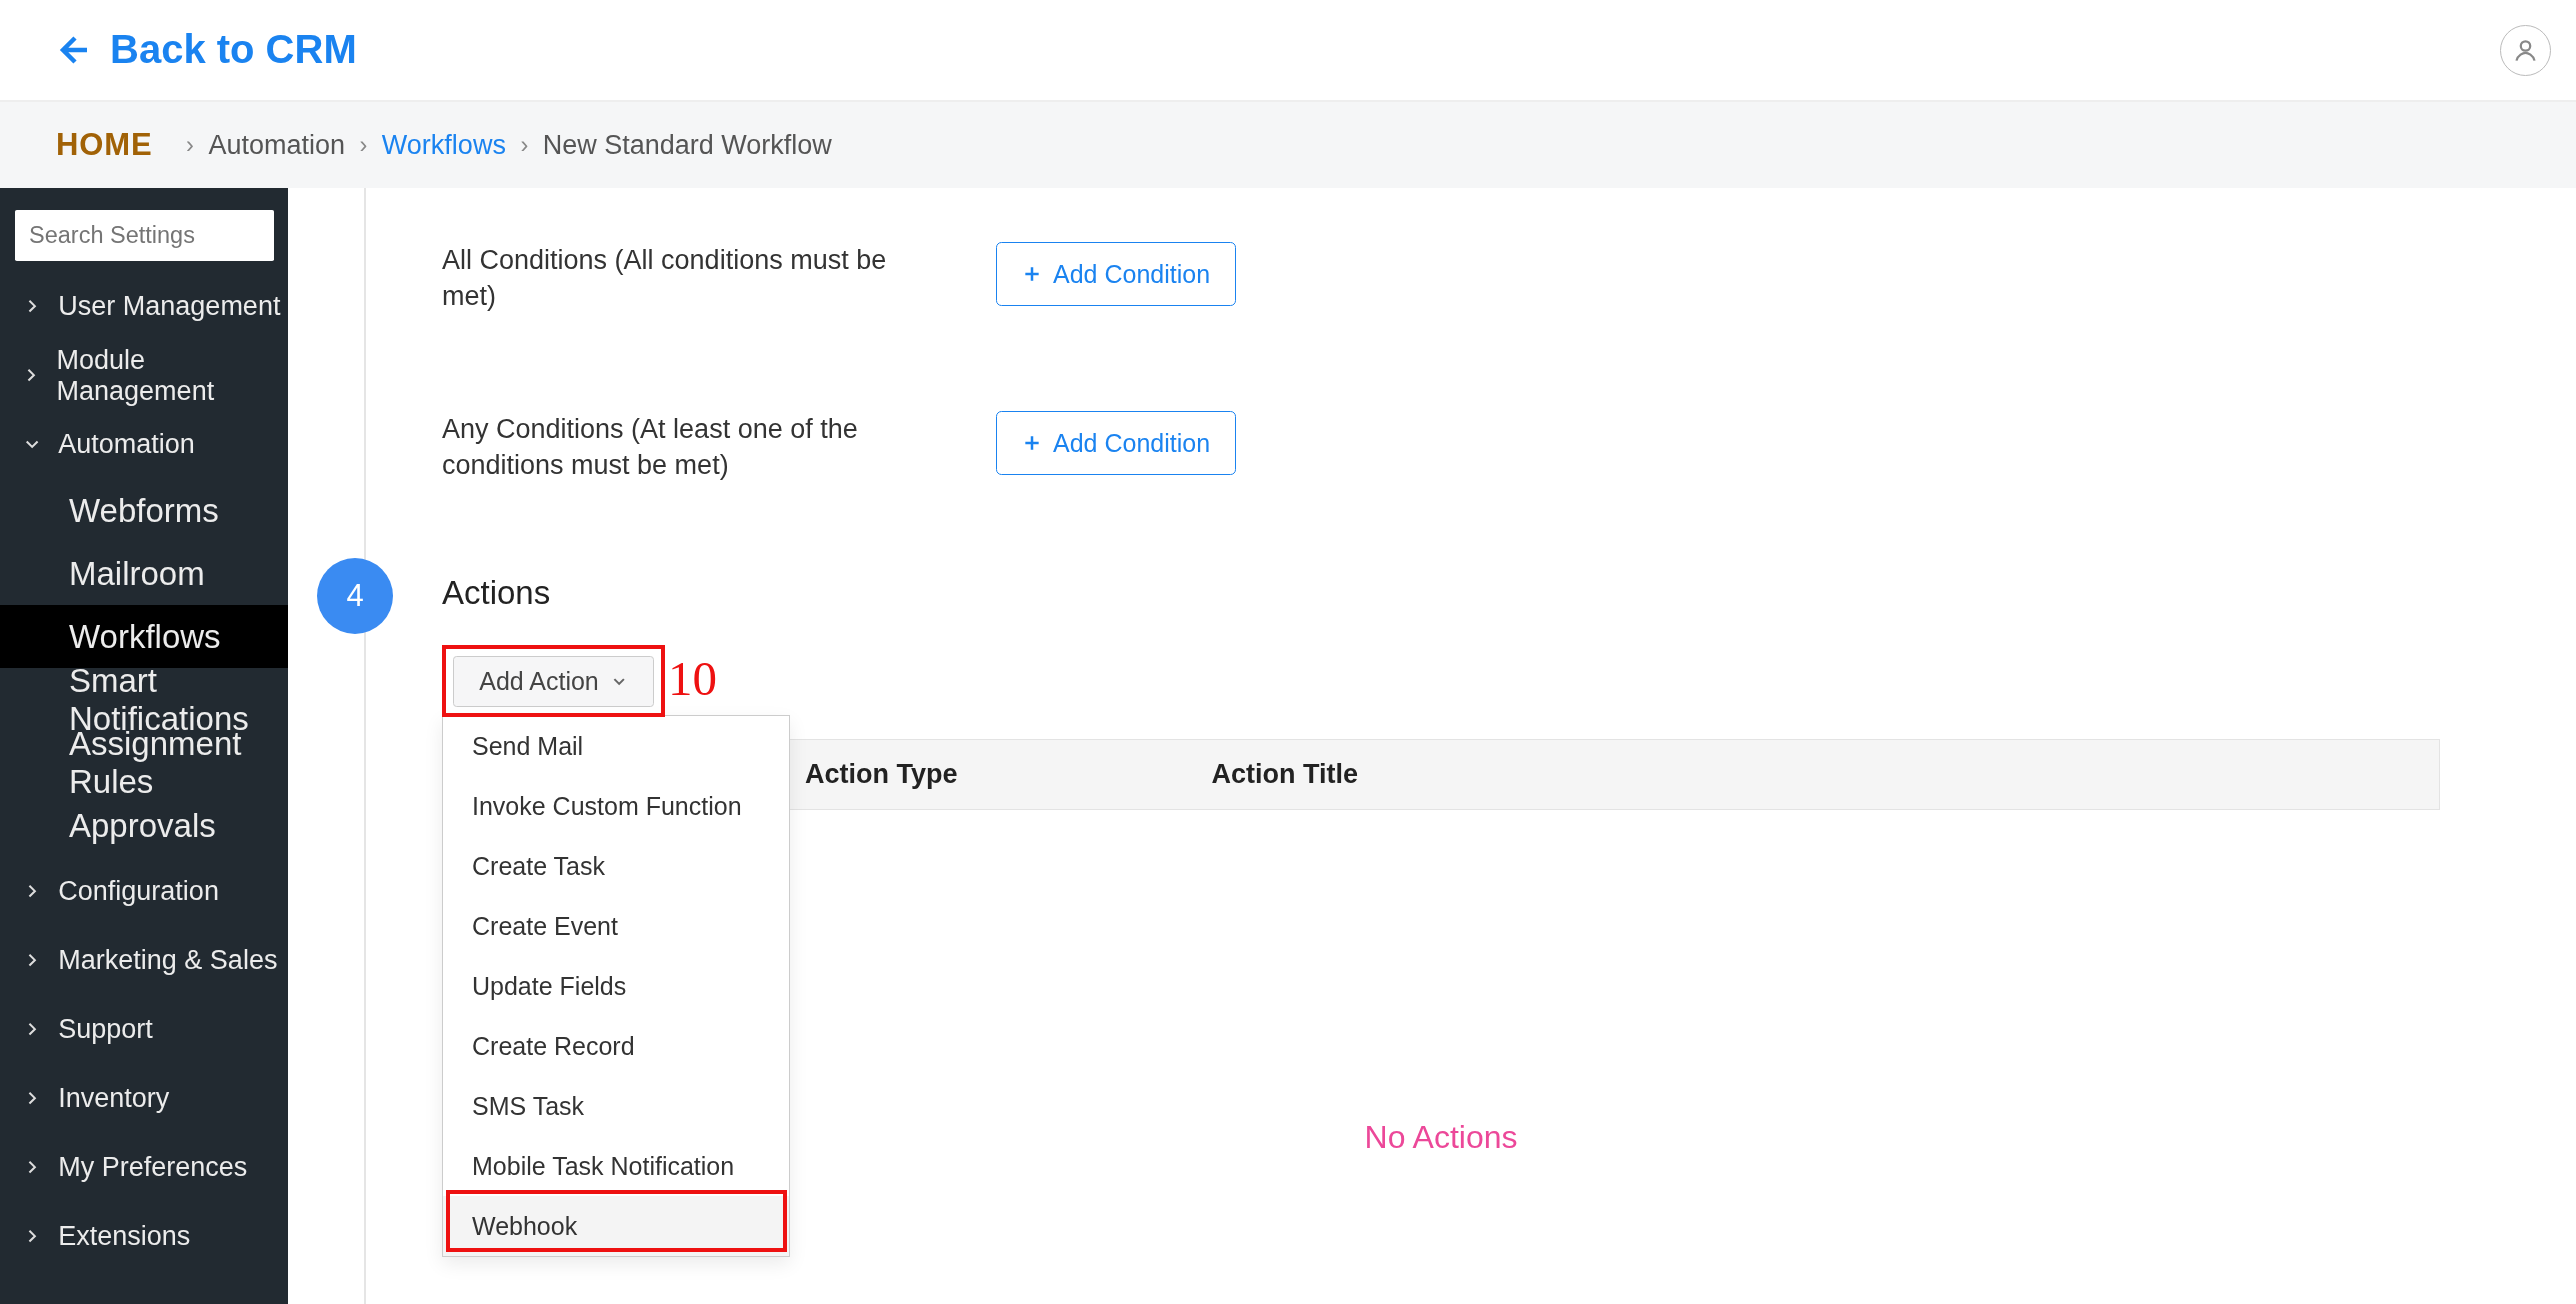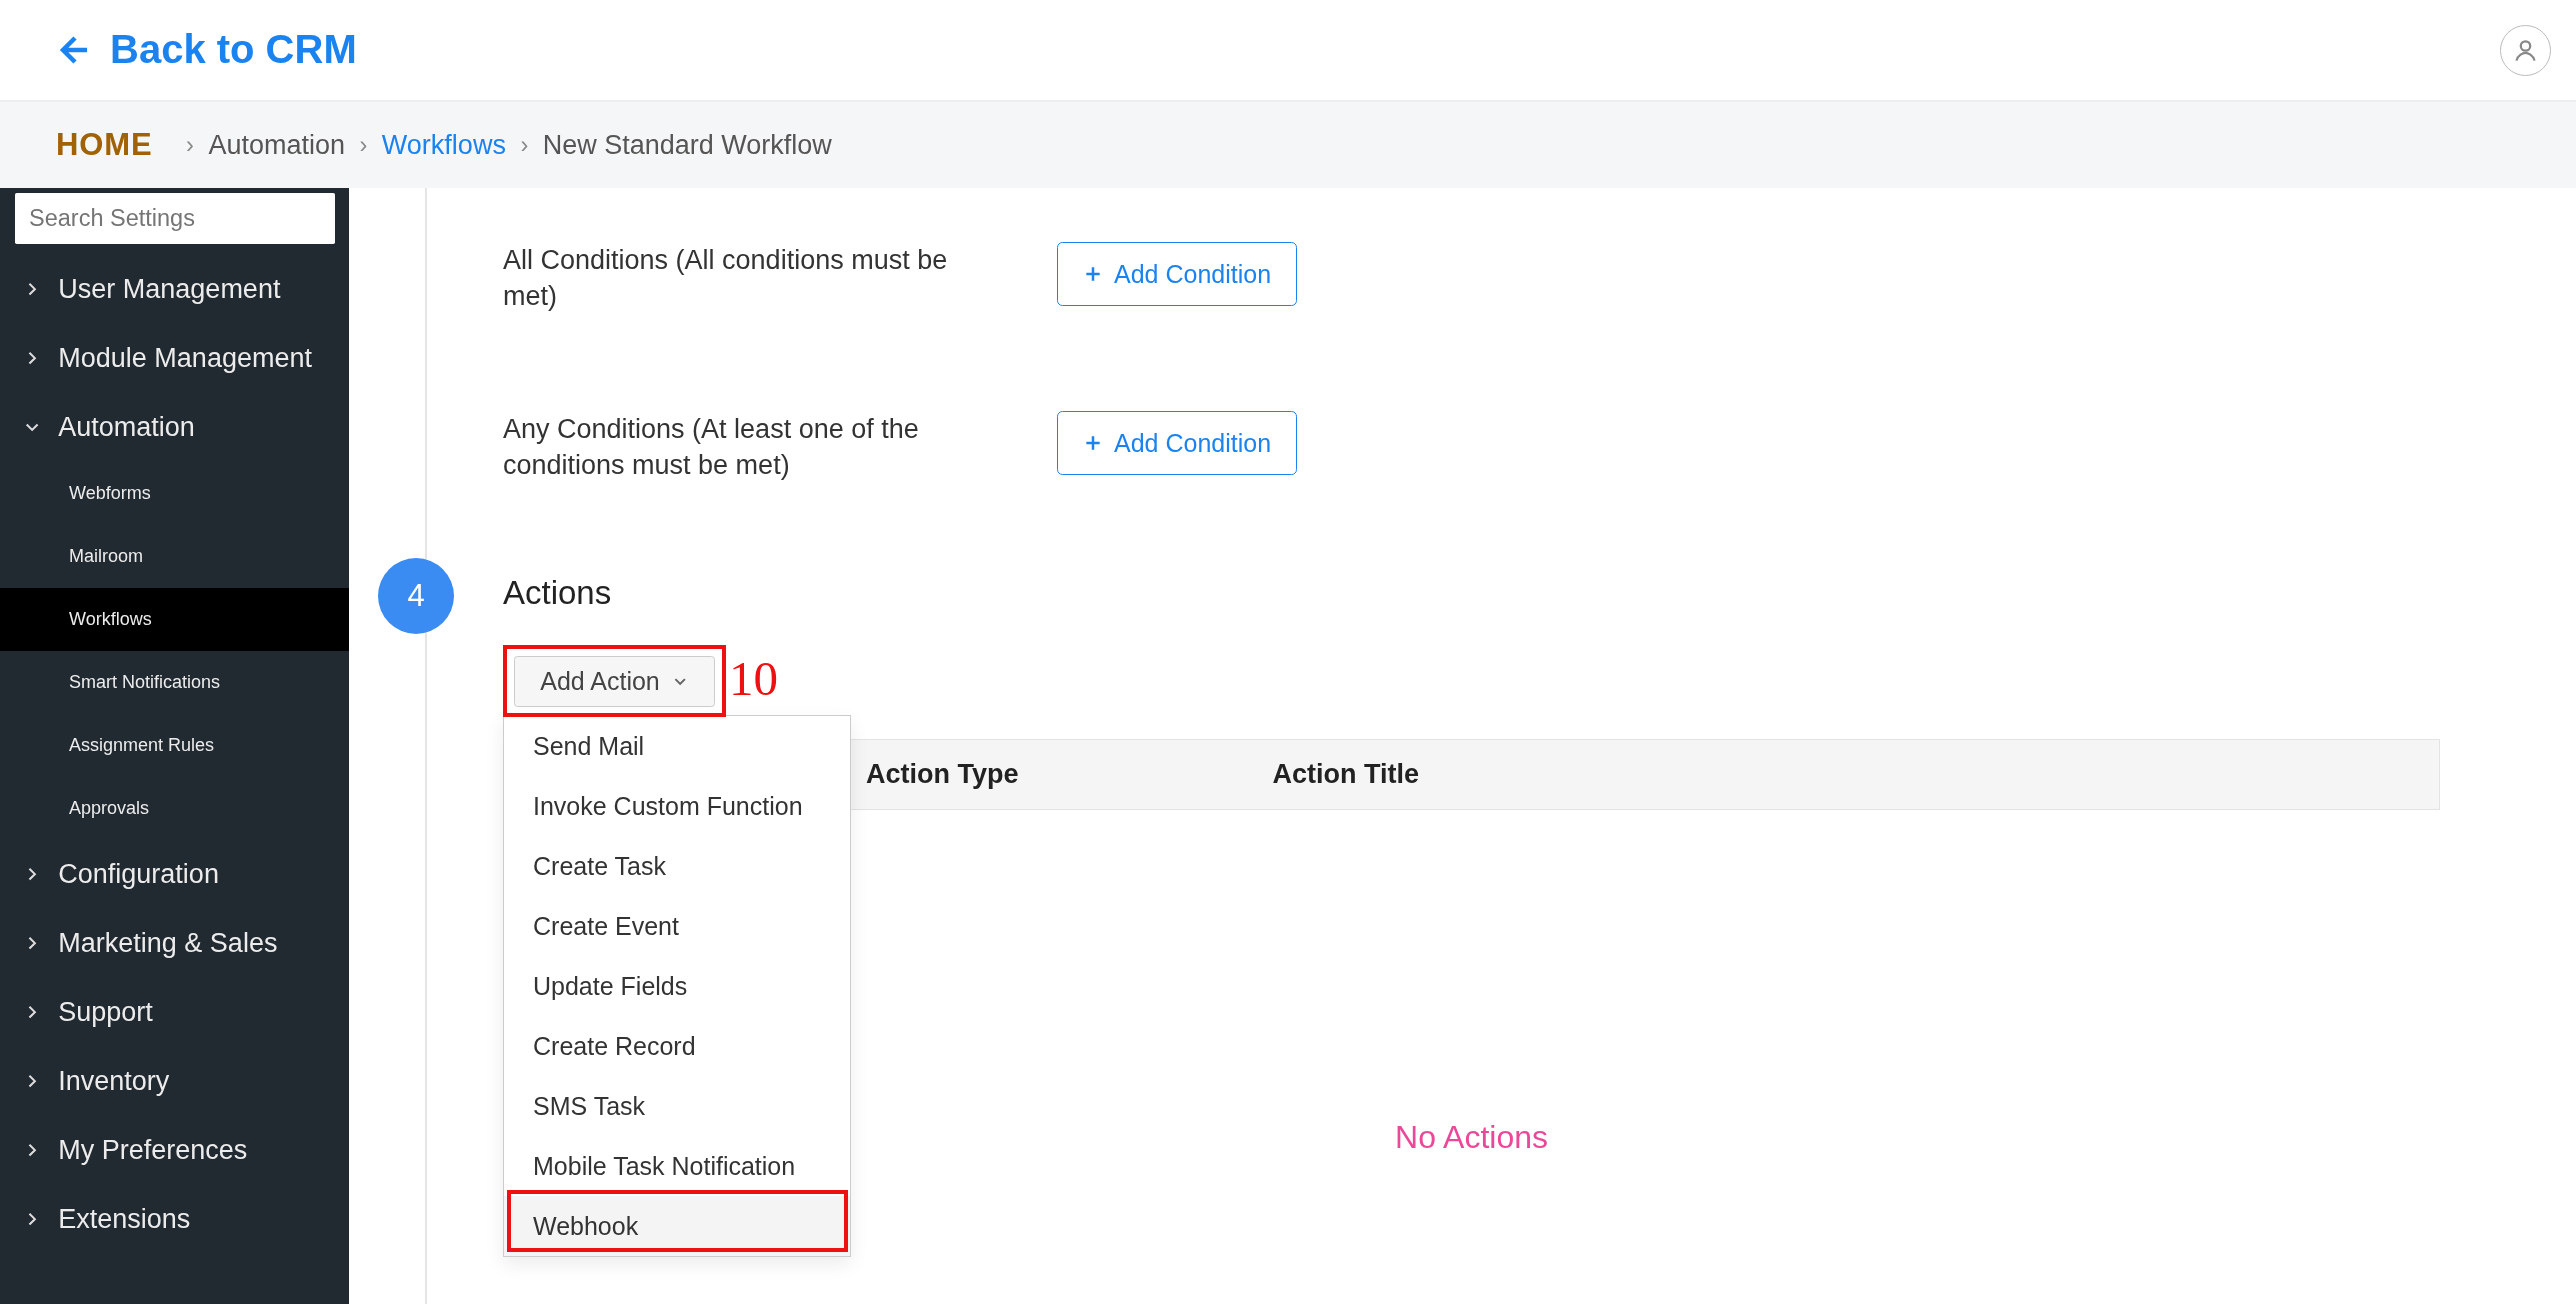--- a/index.html
+++ b/index.html
@@ -16,27 +16,27 @@
 
   
   .breadcrumb { height: 87px; padding-left: 56px; display:flex; align-items:center; font-size: 27px; background:#f5f6f7; color:#444; border-top:1.8px solid #eee; }
   .breadcrumb .home { font-weight: 600; font-size: 31px; letter-spacing:0.9px; color:#a16207; margin-right: 19px; }
   .breadcrumb .sep { margin: 0 14.5px; color:#888; font-size:23.5px; }
   .breadcrumb .bc-link { color:#1a83f0; }
   .breadcrumb span[data-name="breadcrumb-item"] { color:#555; }
 
   
   .below { display:flex; height: calc(1304px - 101px - 87px); }
-  .sidebar { width: 349px; background:#222a31; color:#fff; flex-shrink:0; padding-top: 5px; overflow:hidden; }
+  .sidebar { width: 288px; background:#222a31; color:#fff; flex-shrink:0; padding-top: 22px; overflow:hidden; }
   .search-wrap { padding: 0 14.5px 11px; }
   .search-input { width: 100%; height: 51px; padding: 0 14.5px; font-size: 23.5px; color:#aaa; background:#fff; border:none; border-radius:1.8px; }
   .nav-item { display:flex; align-items:center; height: 69px; padding-left: 22px; font-size: 27px; color:#ececec; cursor:pointer; }
   .nav-item .chev { width: 20px; margin-right: 16.3px; display:flex; align-items:center; justify-content:center; }
   .nav-item .chev svg { width:16.3px; height:16.3px; stroke:#ddd; fill:none; stroke-width:3; }
-  .sub-item { display:flex; align-items:center; height: 63px; padding-left: 69px; font-size: 18px; color:#ececec; cursor:pointer; }
+  .sub-item { display:flex; align-items:center; height: 63px; padding-left: 69px; font-size: 33px; color:#ececec; cursor:pointer; }
   .sub-item.active { background:#000; }
 
   
   .main { flex:1; position:relative; background:#fff; }
   .vline { position:absolute; left: 76px; top:0; bottom:0; width:1.8px; background:#e5e5e5; }
   .cond-block { position:absolute; left: 154px; }
   .cond-row1 { top: 54px; }
   .cond-row2 { top: 223px; }
   .cond-label { width: 453px; font-size: 27px; color:#333; line-height: 36px; }
   .add-cond-btn { position:absolute; left: 708px; display:flex; align-items:center; justify-content:center; gap:11px; height: 64px; padding: 0 25px; border:1.8px solid #1a83f0; border-radius:5.4px; color:#1a83f0; background:#fff; font-size: 25px; cursor:pointer; }

